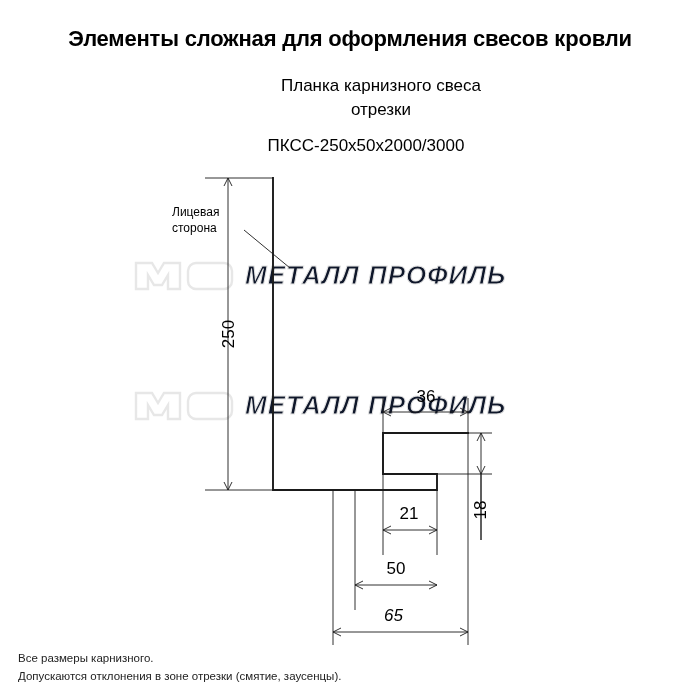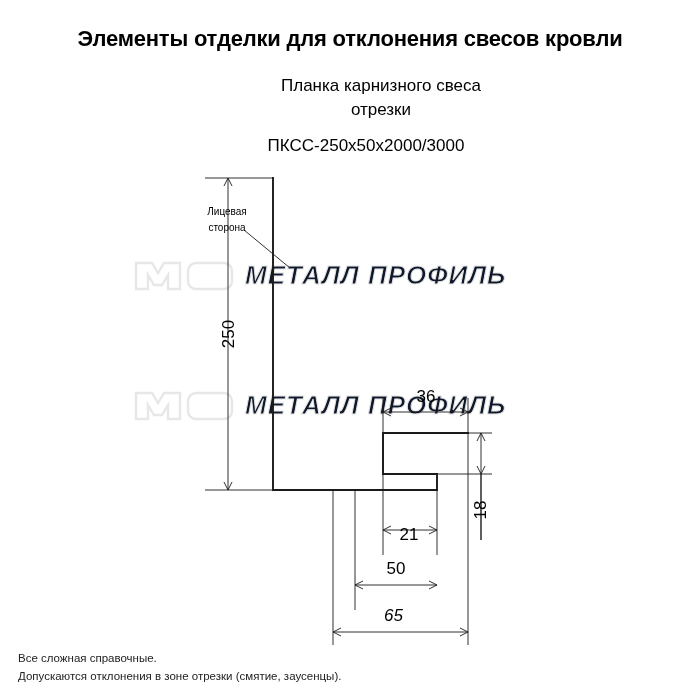--- a/index.html
+++ b/index.html
@@ -77,40 +77,40 @@
     font-style: italic;
     font-size: 26px;
     color: #0f172a;
     -webkit-text-stroke: 1px #e4e4e4;
     text-stroke: 1px #e4e4e4;
     white-space: nowrap;
     letter-spacing: 1px;
   }
   .label {
     position: absolute;
-    font-size: 10px;
-    text-align: center;
+    font-size: 12px;
+    text-align: left;
     line-height: 16px;
   }
   .dim-text {
     position: absolute;
     font-size: 17px;
     color: #000;
   }
   .dim-text.vert {
     transform: rotate(-90deg);
     transform-origin: 50% 50%;
   }
 </style>
 </head>
 <body>
 
 <div class="page">
 
-  <div class="title">Элементы отделки для отклонения свесов кровли</div>
+  <div class="title">Элементы сложная для оформления свесов кровли</div>
 
   <div class="subtitle">
     <div>Планка карнизного свеса</div>
     <div>отрезки</div>
   </div>
 
   <div class="code">ПКСС-250х50х2000/3000</div>
 
   <div class="drawing">
 
@@ -185,25 +185,25 @@
 
     <div class="label" style="left:172px; top:44px; width:110px;">
       <div>Лицевая</div>
       <div>сторона</div>
     </div>
 
     <div class="dim-text vert" style="left:214px; top:164px; width:30px; text-align:center;">250</div>
 
     <div class="dim-text" style="left:410px; top:227px; width:32px; text-align:center;">36</div>
 
-    <div class="dim-text" style="left:393px; top:344px; width:32px; text-align:center;margin-top:21px;">21</div>
+    <div class="dim-text" style="left:393px; top:344px; width:32px; text-align:center;">21</div>
 
     <div class="dim-text vert" style="left:466px; top:340px; width:30px; text-align:center;">18</div>
 
     <div class="dim-text" style="left:380px; top:399px; width:32px; text-align:center;">50</div>
 
     <div class="dim-text" style="left:384px; top:446px; width:32px; text-align:left;font-style:italic;">65</div>
   </div>
 
-  <div class="footnote l1">Все сложная справочные.</div>
+  <div class="footnote l1">Все размеры карнизного.</div>
   <div class="footnote l2">Допускаются отклонения в зоне отрезки (смятие, заусенцы).</div>
 
 </div>
 
 </body></html>

